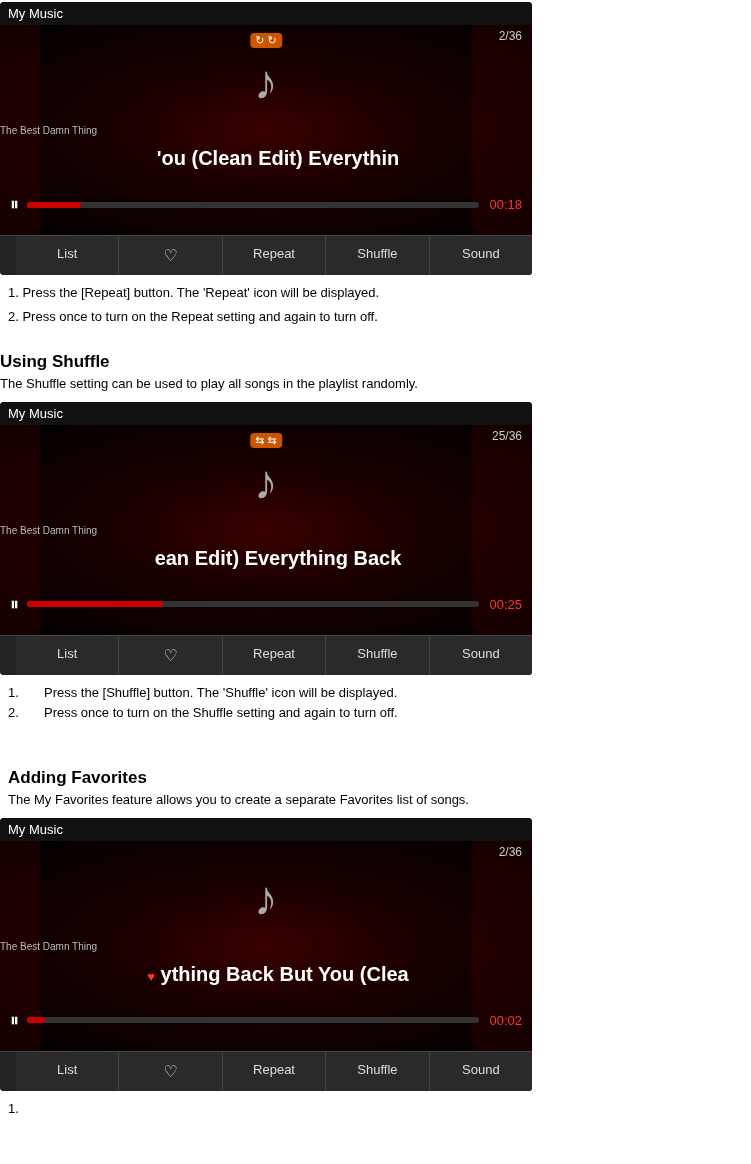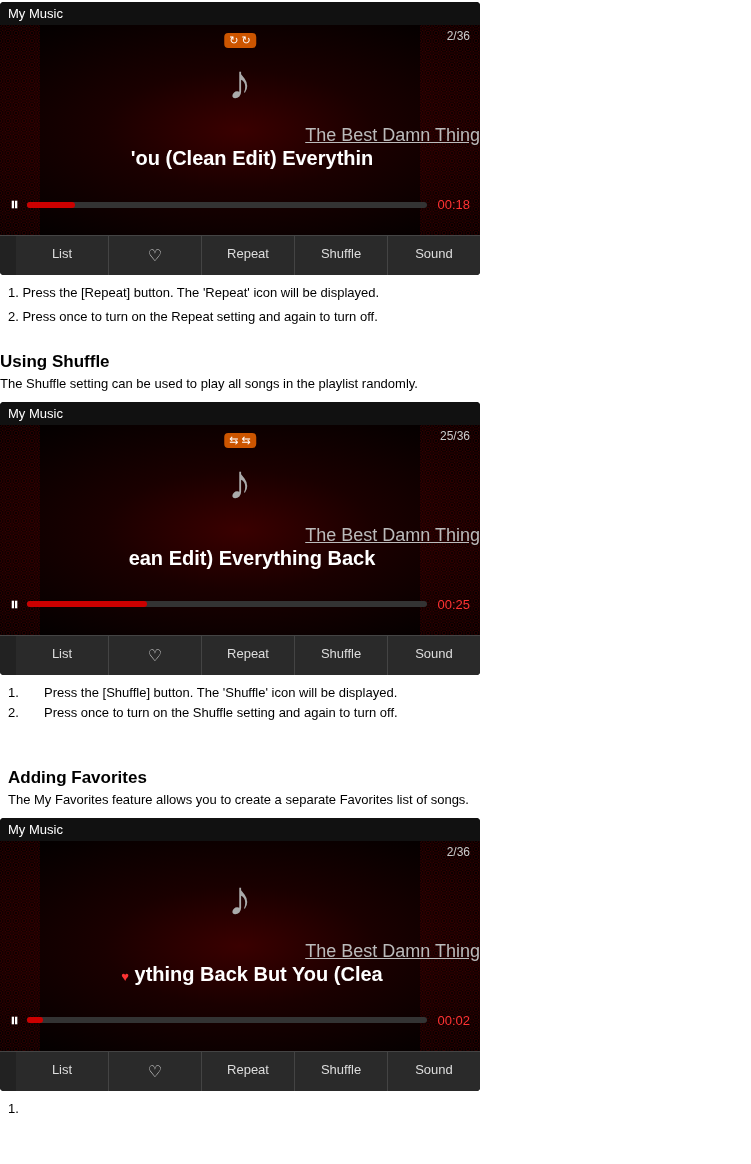--- a/index.html
+++ b/index.html
@@ -7,21 +7,21 @@
       width: 751px;
       min-height: 1164px;
       background: #fff;
       font-family: Arial, sans-serif;
       font-size: 14px;
       color: #000;
     }
 
     
     .player-widget {
-      width: 480px;
+      width: 532px;
       background: #000;
       border-radius: 4px;
       overflow: hidden;
       margin-bottom: 6px;
     }
 
     .player-header {
       color: #fff;
       font-size: 13px;
       padding: 4px 8px;
@@ -71,24 +71,23 @@
       left: 50%;
       transform: translateX(-50%);
       font-size: 48px;
       color: #aaa;
     }
 
     .player-album {
       position: absolute;
       top: 100px;
       left: 0; right: 0;
-      text-align: right;
+      text-align: left;
       color: #bbb;
-      font-size: 18px;
-      text-decoration: underline;
+      font-size: 10px;
     }
 
     .player-song {
       position: absolute;
       top: 122px;
       left: 0; right: 0;
       text-align: center;
       font-size: 20px;
       font-weight: bold;
       color: #fff;

